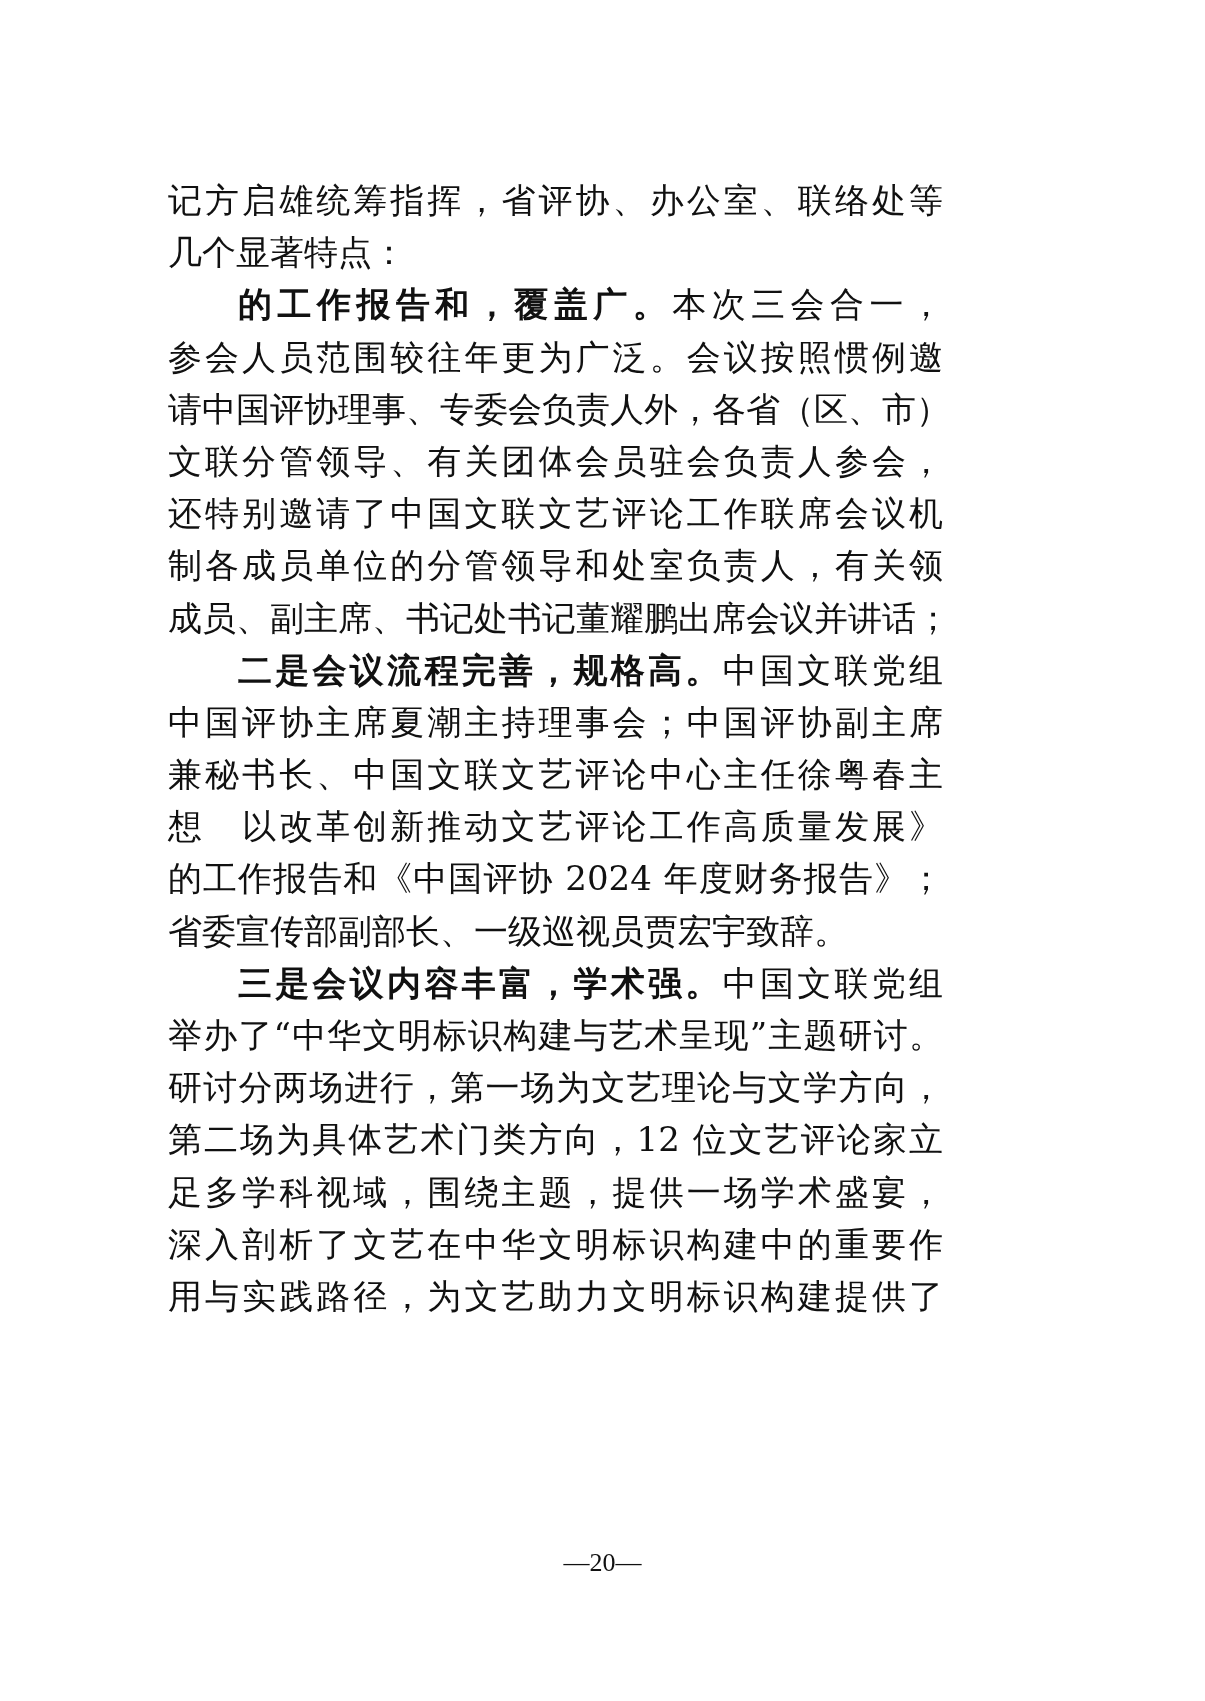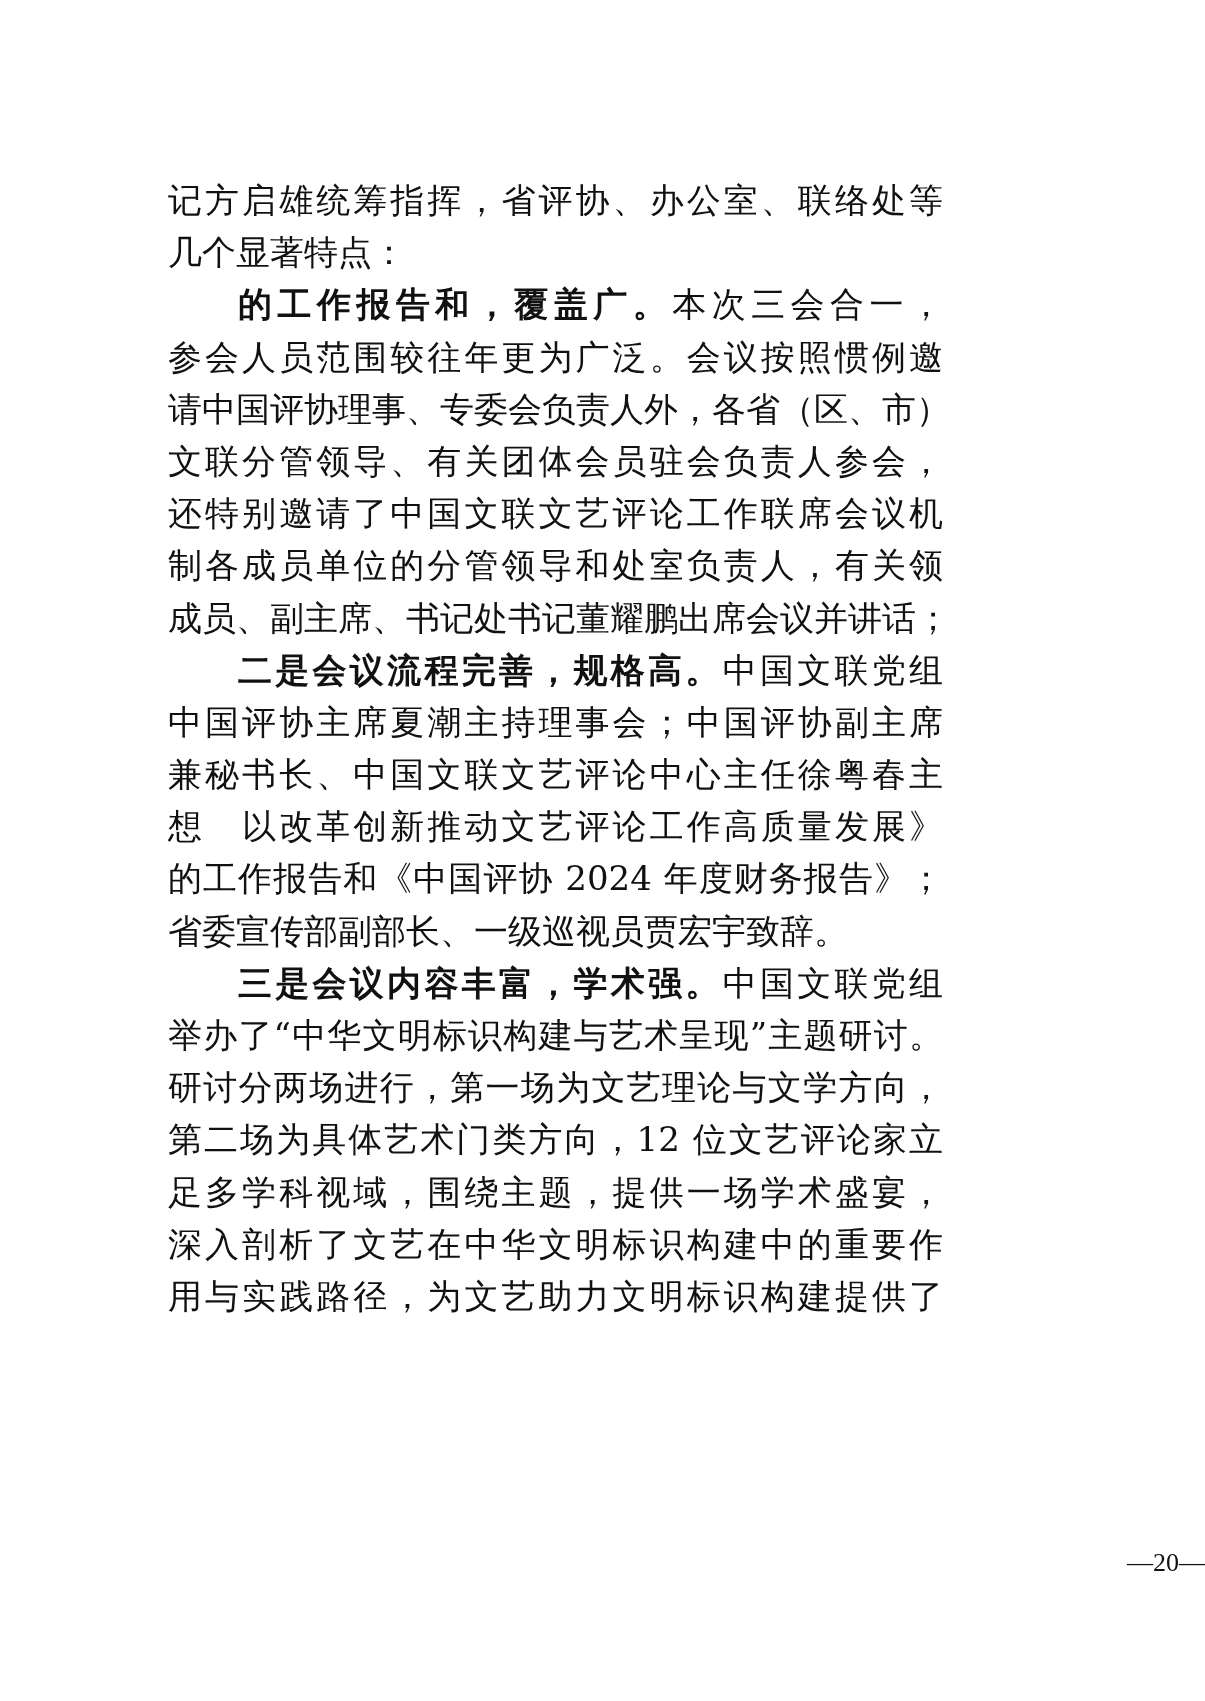--- a/index.html
+++ b/index.html
@@ -4,21 +4,21 @@
 <style>
   html,body{margin:0;padding:0;background:#fff;}
   body{width:1205px;height:1701px;position:relative;overflow:hidden;}
   .page{position:absolute;left:168px;top:158px;width:775px;margin-top:16px;}
   .line{height:52.2px;line-height:52.2px;font-size:34px;color:#111;
         font-family:"DejaVu Serif","Liberation Serif",serif;white-space:nowrap;
         text-align:justify;text-align-last:justify;letter-spacing:0;}
   .line.last{text-align-last:left;}
   .indent{padding-left:70px;}
   .bold{font-weight:bold;}
-  .pagenum{position:absolute;left:0;width:1205px;top:1548px;text-align:right;
+  .pagenum{position:absolute;left:0;width:1205px;top:1548px;text-align:center;
            font-size:26px;font-family:"Liberation Serif",serif;color:#111;}
 </style>
 </head>
 <body>
 
 <div class="page">
   <div class="line">记方启雄统筹指挥，省评协、办公室、联络处等</div>
   <div class="line last">几个显著特点：</div>
   <div class="line indent"><span class="bold">的工作报告和，覆盖广。</span><span>本次三会合一，</span></div>
   <div class="line">参会人员范围较往年更为广泛。会议按照惯例邀</div>

